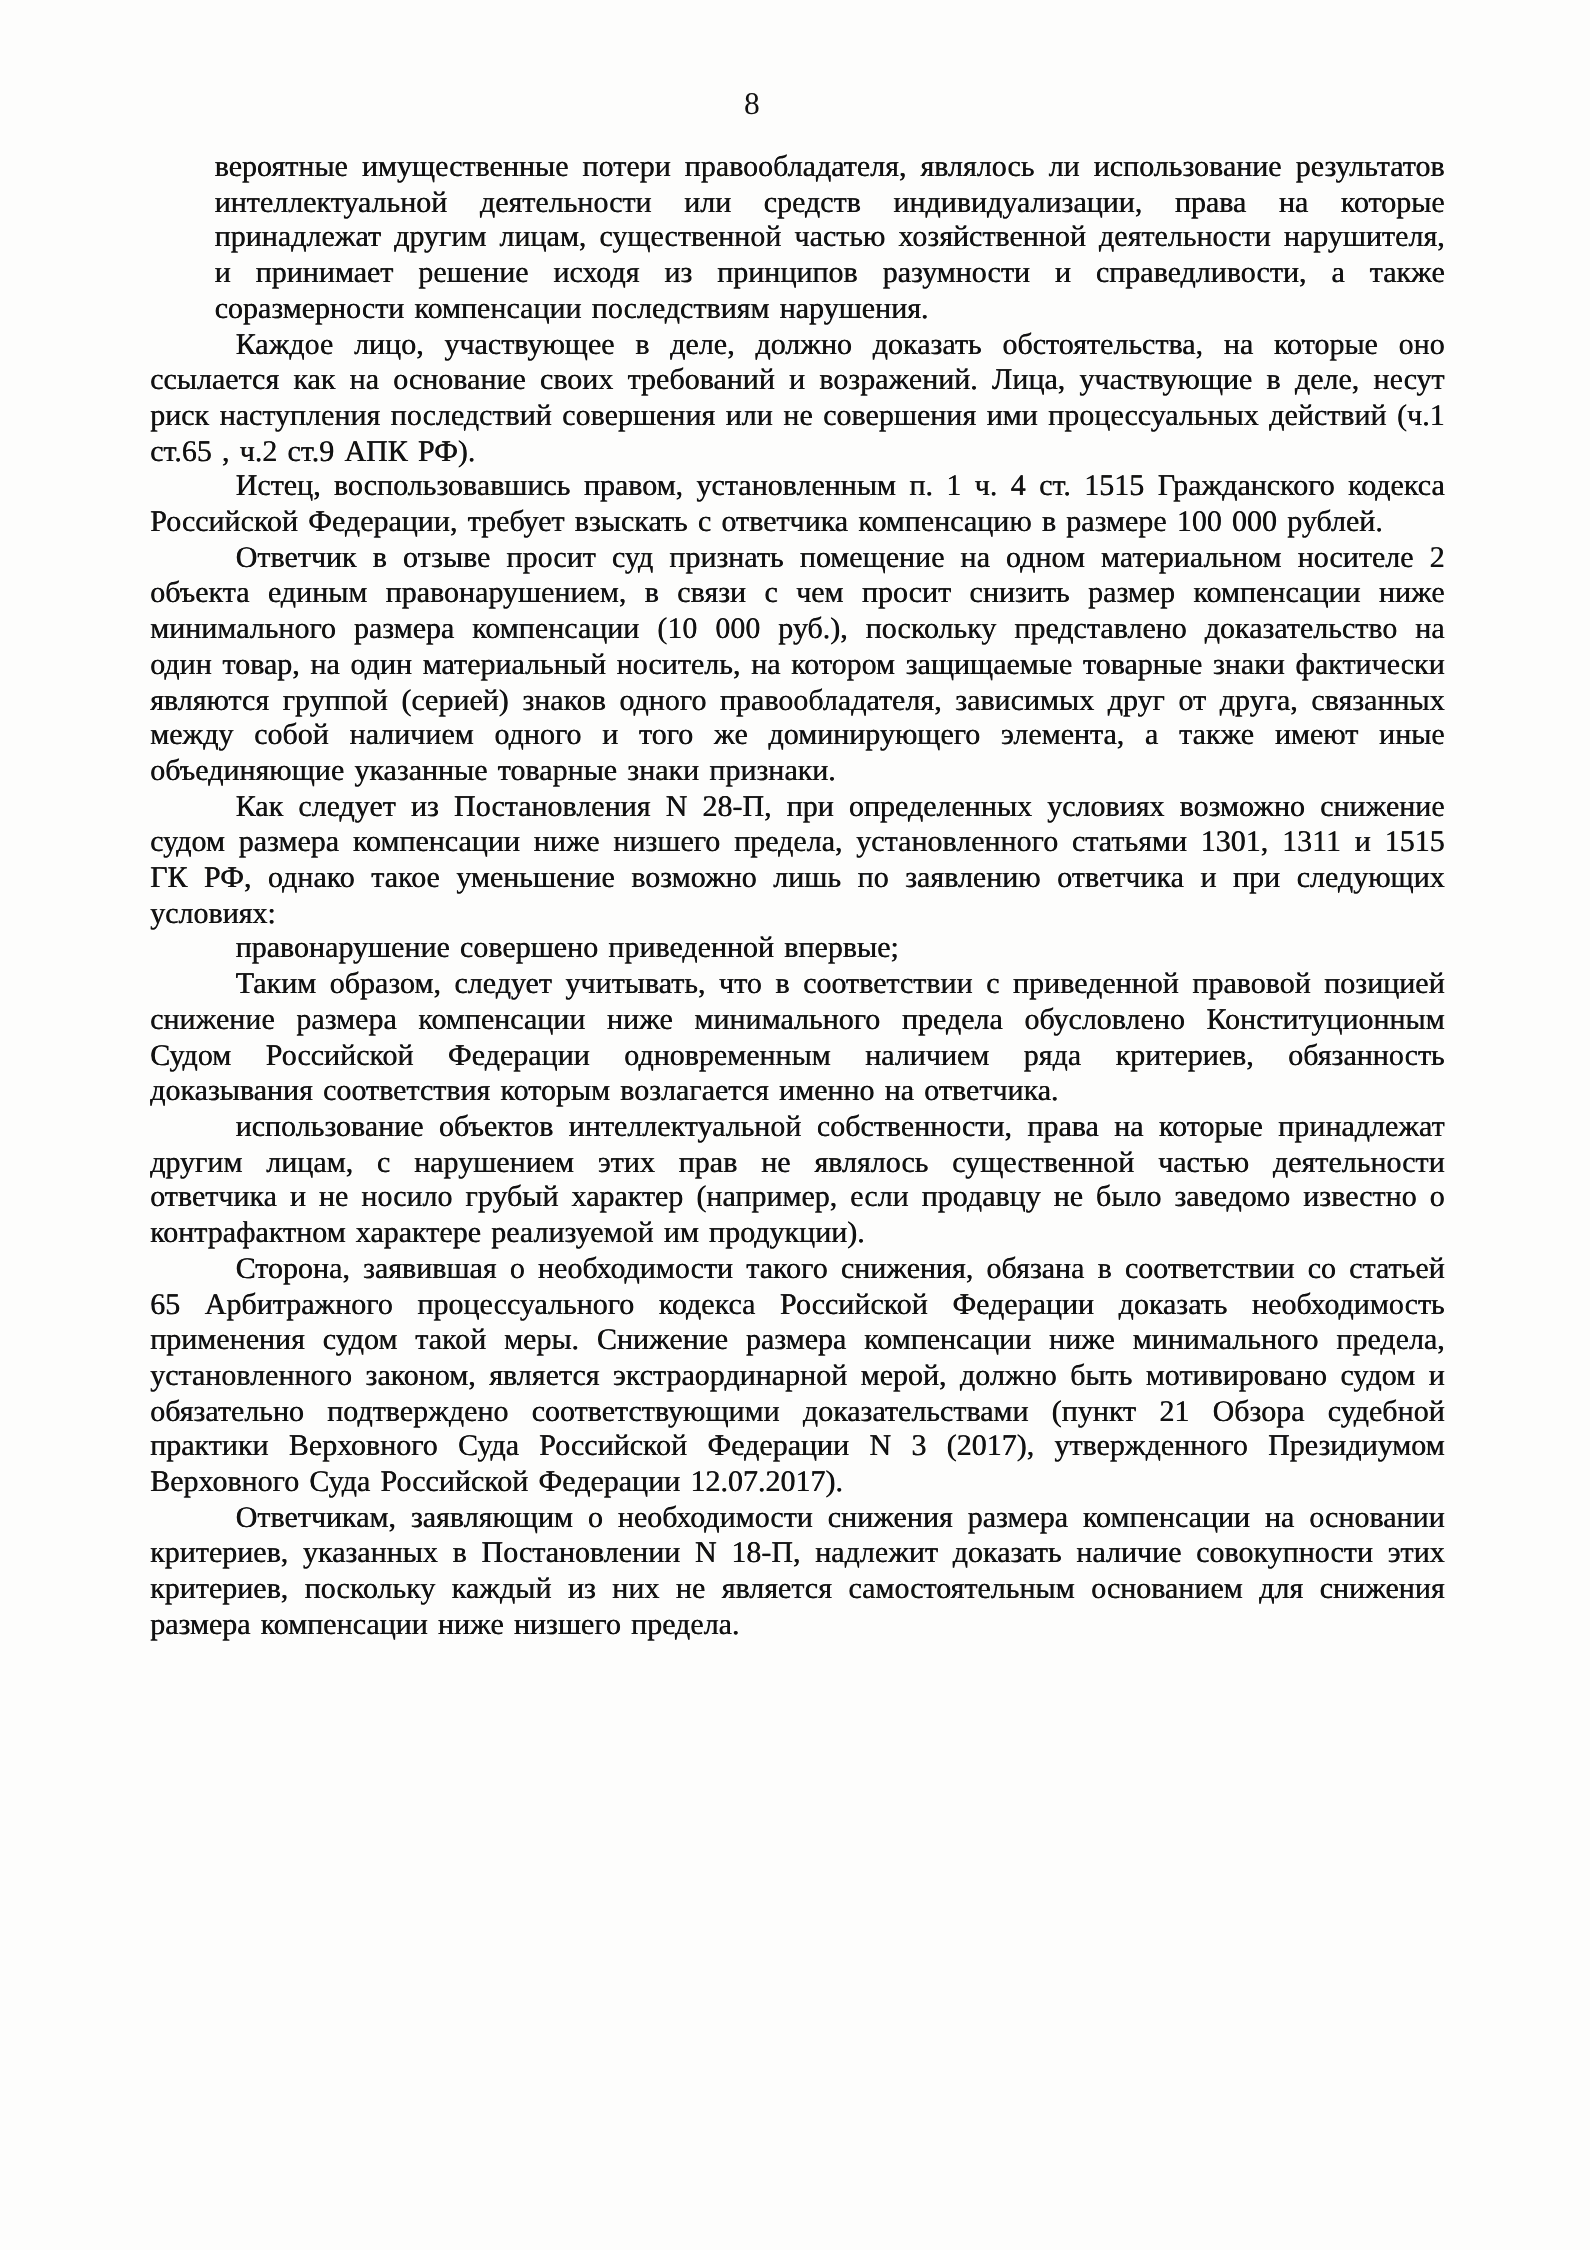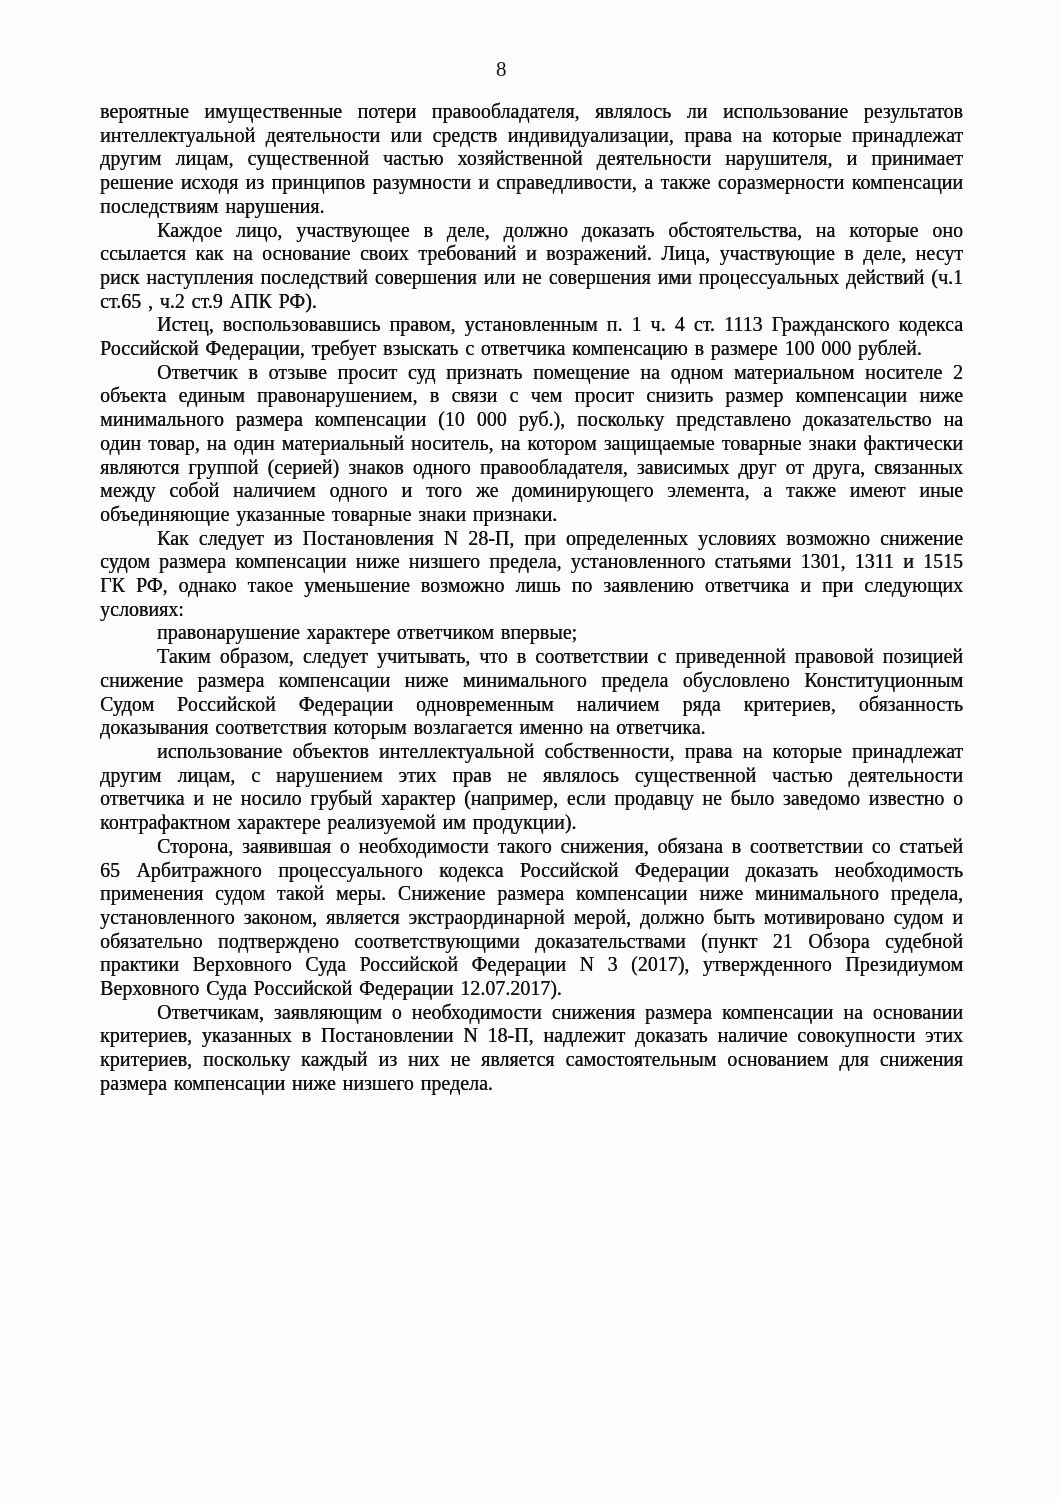--- a/index.html
+++ b/index.html
@@ -30,32 +30,33 @@
     margin: 0;
     font-size: 20px;
     line-height: 23.7px;
     text-align: justify;
     text-indent: 57px;
     word-spacing: 0.09em;
     text-shadow: 0.3px 0 0 currentColor; 
   }
   .doc-body p.no-indent {
     text-indent: 0;
+    margin-left: 43px;
   }
 </style>
 </head>
 <body>
 
 <div class="page" style="background: rgb(253, 253, 252); color: rgb(18, 18, 18);">
   <div class="page-number">8</div>
   <div class="doc-body">
       <p class="no-indent">вероятные имущественные потери правообладателя, являлось ли использование результатов интеллектуальной деятельности или средств индивидуализации, права на которые принадлежат другим лицам, существенной частью хозяйственной деятельности нарушителя, и принимает решение исходя из принципов разумности и справедливости, а также соразмерности компенсации последствиям нарушения.</p>
       <p>Каждое лицо, участвующее в деле, должно доказать обстоятельства, на которые оно ссылается как на основание своих требований и возражений. Лица, участвующие в деле, несут риск наступления последствий совершения или не совершения ими процессуальных действий (ч.1 ст.65 , ч.2 ст.9 АПК РФ).</p>
-      <p>Истец, воспользовавшись правом, установленным п. 1 ч. 4 ст. 1113 Гражданского кодекса Российской Федерации, требует взыскать с ответчика компенсацию в размере 100 000 рублей.</p>
+      <p>Истец, воспользовавшись правом, установленным п. 1 ч. 4 ст. 1515 Гражданского кодекса Российской Федерации, требует взыскать с ответчика компенсацию в размере 100 000 рублей.</p>
       <p>Ответчик в отзыве просит суд признать помещение на одном материальном носителе 2 объекта единым правонарушением, в связи с чем просит снизить размер компенсации ниже минимального размера компенсации (10 000 руб.), поскольку представлено доказательство на один товар, на один материальный носитель, на котором защищаемые товарные знаки фактически являются группой (серией) знаков одного правообладателя, зависимых друг от друга, связанных между собой наличием одного и того же доминирующего элемента, а также имеют иные объединяющие указанные товарные знаки признаки.</p>
       <p>Как следует из Постановления N 28-П, при определенных условиях возможно снижение судом размера компенсации ниже низшего предела, установленного статьями 1301, 1311 и 1515 ГК РФ, однако такое уменьшение возможно лишь по заявлению ответчика и при следующих условиях:</p>
-      <p>правонарушение характере ответчиком впервые;</p>
+      <p>правонарушение совершено приведенной впервые;</p>
       <p>Таким образом, следует учитывать, что в соответствии с приведенной правовой позицией снижение размера компенсации ниже минимального предела обусловлено Конституционным Судом Российской Федерации одновременным наличием ряда критериев, обязанность доказывания соответствия которым возлагается именно на ответчика.</p>
       <p>использование объектов интеллектуальной собственности, права на которые принадлежат другим лицам, с нарушением этих прав не являлось существенной частью деятельности ответчика и не носило грубый характер (например, если продавцу не было заведомо известно о контрафактном характере реализуемой им продукции).</p>
       <p>Сторона, заявившая о необходимости такого снижения, обязана в соответствии со статьей 65 Арбитражного процессуального кодекса Российской Федерации доказать необходимость применения судом такой меры. Снижение размера компенсации ниже минимального предела, установленного законом, является экстраординарной мерой, должно быть мотивировано судом и обязательно подтверждено соответствующими доказательствами (пункт 21 Обзора судебной практики Верховного Суда Российской Федерации N 3 (2017), утвержденного Президиумом Верховного Суда Российской Федерации 12.07.2017).</p>
       <p>Ответчикам, заявляющим о необходимости снижения размера компенсации на основании критериев, указанных в Постановлении N 18-П, надлежит доказать наличие совокупности этих критериев, поскольку каждый из них не является самостоятельным основанием для снижения размера компенсации ниже низшего предела.</p>
     </div>
 </div>
 
 </body></html>

